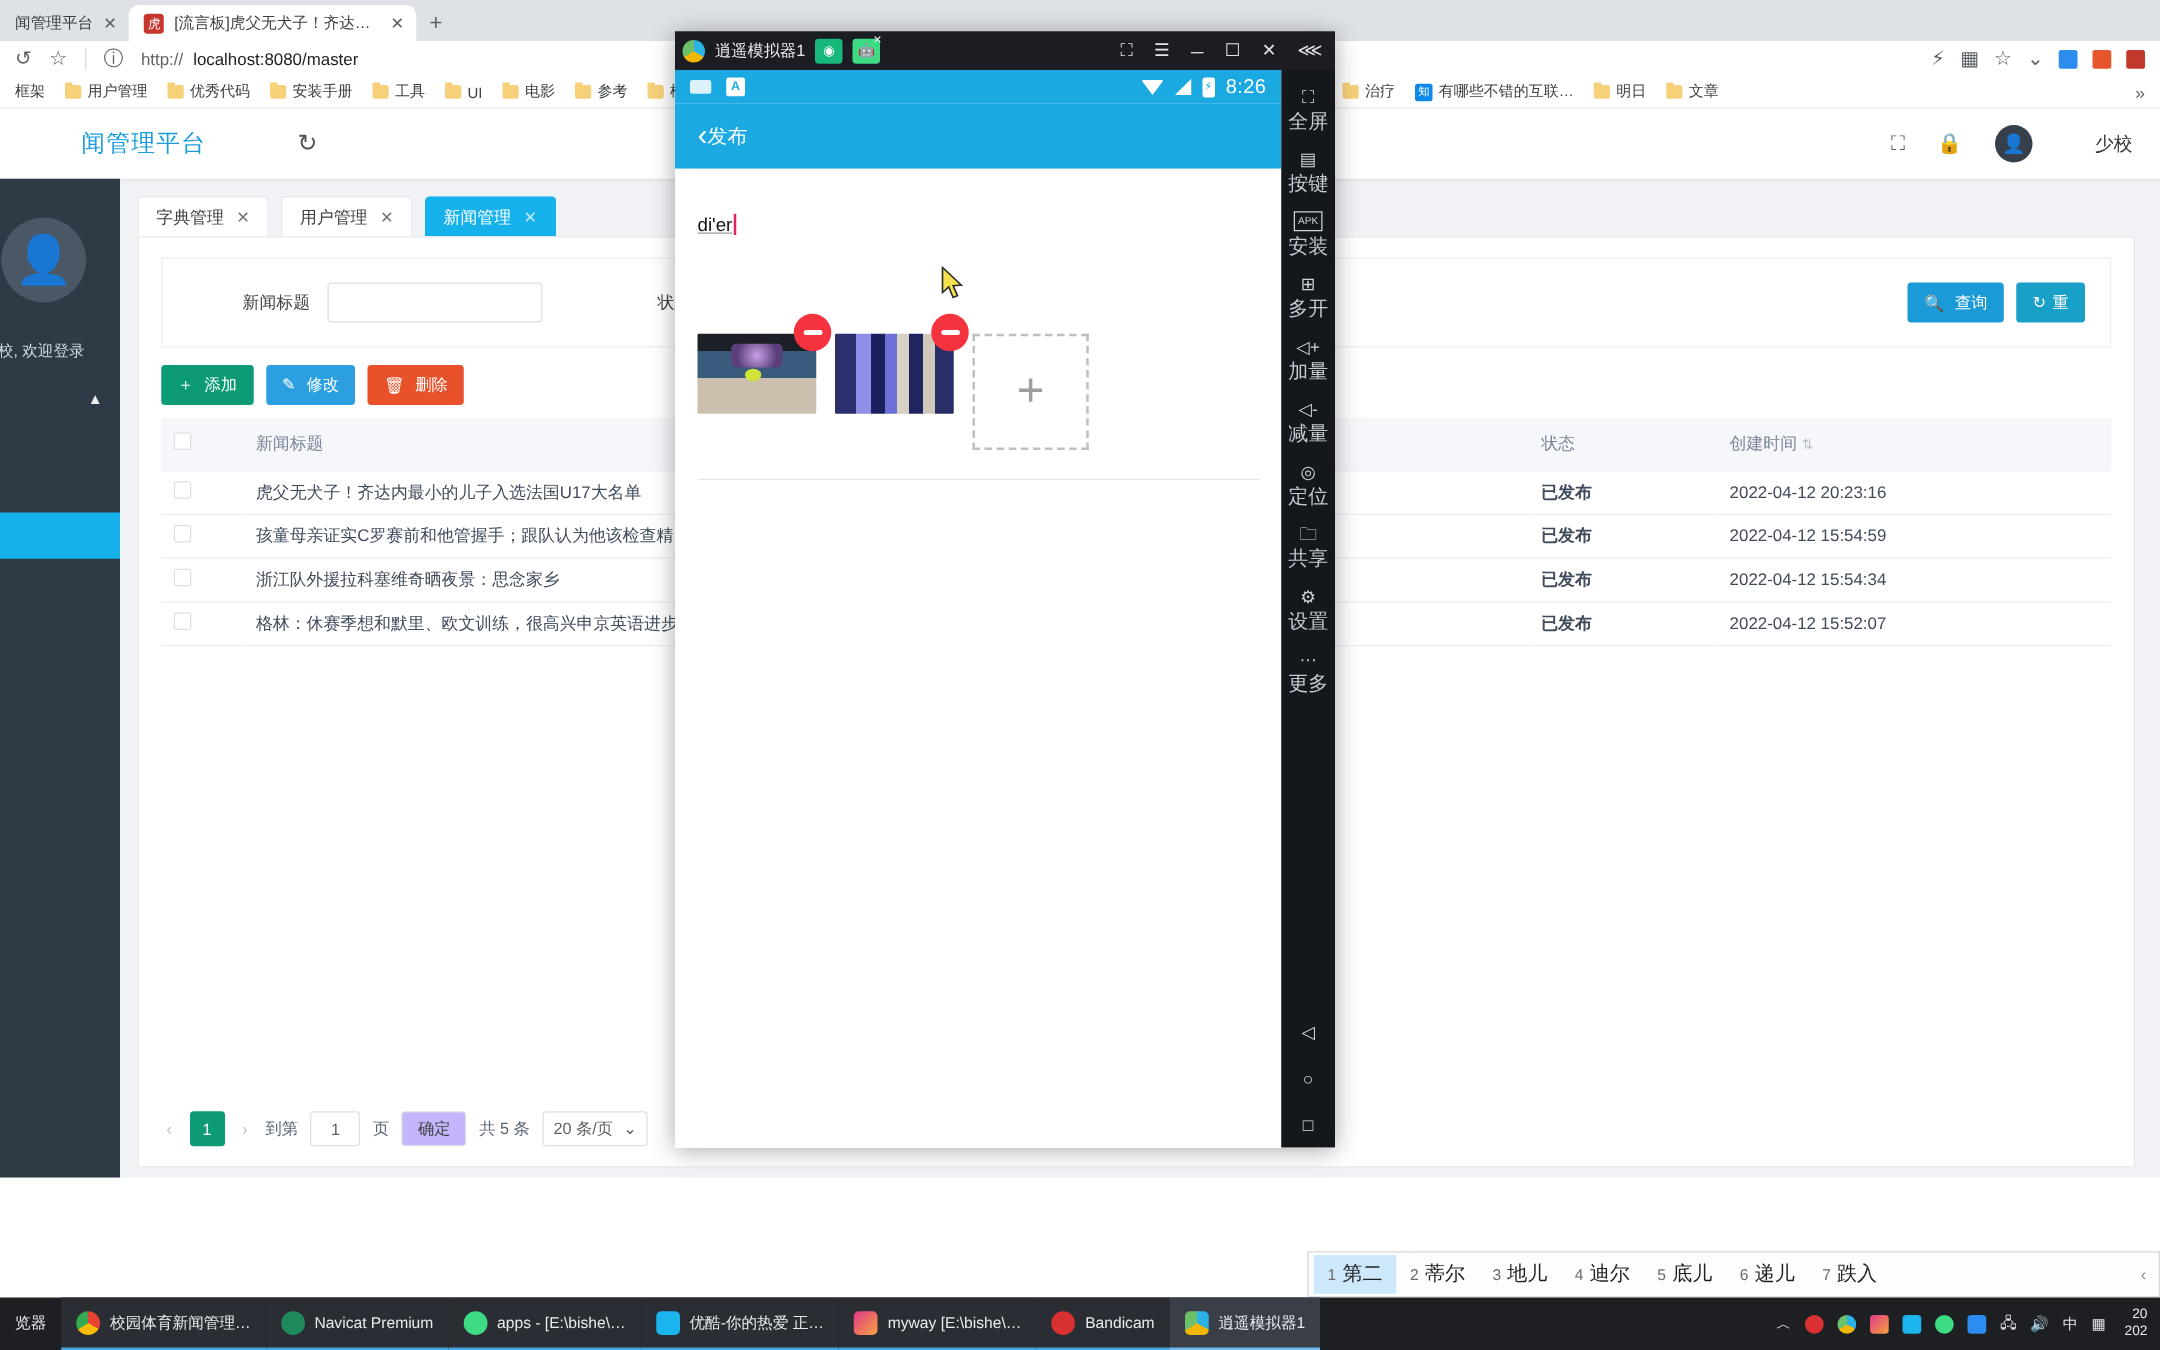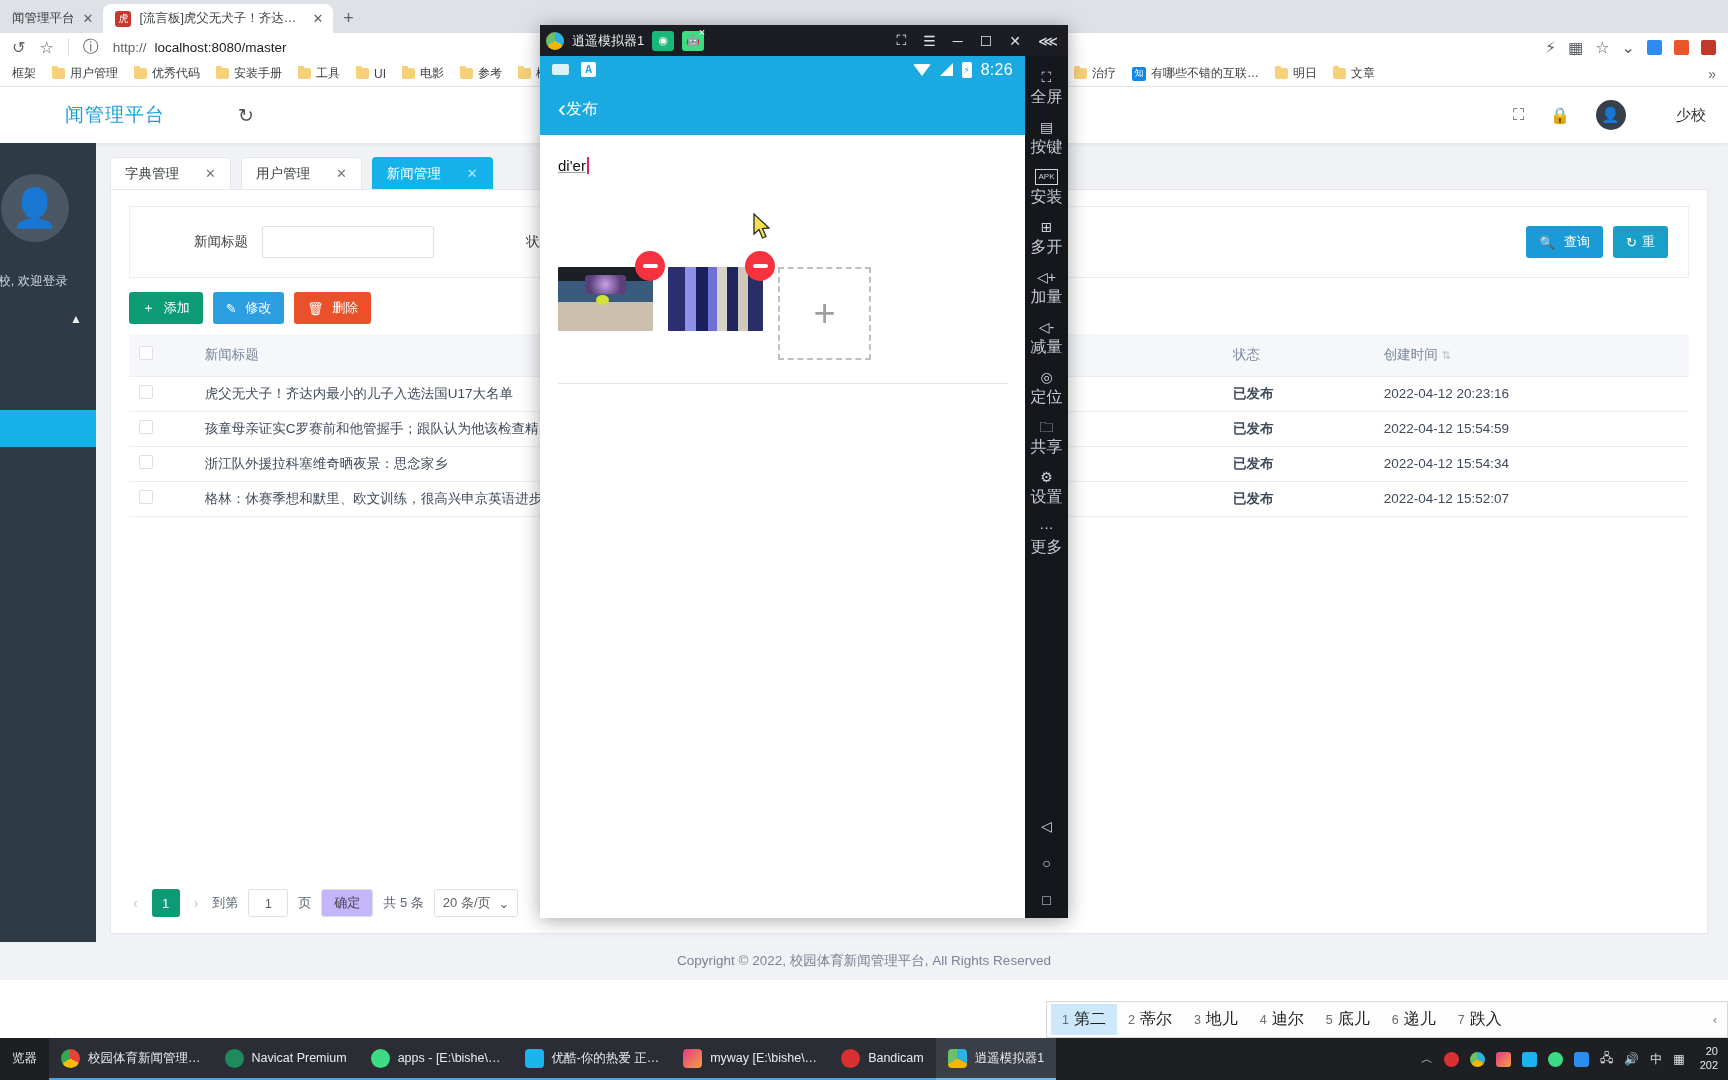--- a/index.html
+++ b/index.html
@@ -88,21 +88,21 @@
   .sb-welcome { font-size: 12.5px; color: #cfd8e3; text-align: center; margin-left: -30px; }
   .sb-caret { text-align: right; color: #eee; font-size: 12px; padding: 22px 14px 10px 0; }
   .sb-item { height: 37px; display: flex; align-items: center; padding-left: 6px;
     font-size: 13.5px; color: #c9d1d9; }
   .sb-item.active { background: #15b1eb; color: #fff; }
   .sb-item .sb-label { margin-left: -34px; }
 
   .content { position: absolute; left: 96px; top: 56px; width: 1632px; height: 799px; padding: 12px 0 0 14px; }
   .tabbar { display: flex; align-items: flex-end; gap: 10px; height: 34px; }
   .vtab {
-    height: 32px; display: flex; align-items: center; gap: 26px; padding: 0 14px;
+    height: 32px; display: flex; align-items: center; gap: 10px; padding: 0 14px;
     font-size: 13.5px; color: #3c4043; background: #fff;
     border: 1px solid #e4e7ed; border-bottom: none; border-radius: 4px 4px 0 0;
   }
   .vtab.active { background: #15b1eb; color: #fff; border-color: #15b1eb; }
   .vtab .vtab-x { font-size: 13px; opacity: .7; }
 
   .panel {
     margin-top: 0; background: #fff; border: 1px solid #e4e7ed;
     width: 1598px; height: 745px; padding: 16px 18px; position: relative;
   }
@@ -196,21 +196,21 @@
   .ico-sig { width: 0; height: 0; border-left: 13px solid transparent; border-bottom: 13px solid #fff; }
   .ico-bat { width: 10px; height: 16px; background: #fff; border-radius: 2px; position: relative; color:#1aa9e1; font-size:9px; display:flex;align-items:center;justify-content:center;}
   .st-time { font-size: 16px; letter-spacing: .3px; }
 
   .emu-appbar { height: 52px; background: #1aa9e1; display: flex; align-items: center;
     padding: 0 18px; color: #fff; }
   .ab-back { font-size: 24px; line-height: 1; }
   .ab-title { flex: 1; text-align: center; font-size: 19px; }
   .ab-action { font-size: 16px; }
 
-  .emu-content { position: relative; height: 783px; background: #fff; padding: 22px 18px 0 18px; }
+  .emu-content { position: relative; height: 783px; background: #fff; padding: 36px 18px 0 18px; }
   .compose-text { font-size: 15px; color: #111; text-decoration: underline;
     text-decoration-color: #9aa0a6; display: inline-block; position: relative; }
   .caret { display: inline-block; width: 2px; height: 17px; background: #e0245e;
     vertical-align: -3px; margin-left: 1px; }
 
   .thumbs { position: absolute; left: 18px; top: 132px; display: flex; gap: 15px; align-items: flex-start; }
   .thumb-wrap { position: relative; width: 95px; }
   .thumb { width: 95px; height: 64px; border-radius: 1px; }
   .thumb-a { background:
      linear-gradient(180deg,#1d1f26 0 22%, #3a5b7c 22% 55%, #cdbfae 55% 100%); position:relative; overflow:hidden;}
@@ -478,21 +478,20 @@
           <span>共 5 条</span>
           <span class="pg-sel">
               <span>20 条/页</span>
               <span>⌄</span>
             </span>
         </div>
       </div>
     </div>
   </div>
 
-  <div class="app-footer">Copyright © 2022, 校园体育新闻管理平台, All Rights Reserved</div>
 
   <div class="emu">
     <div class="emu-titlebar">
       <span class="emu-logo"></span>
       <span class="emu-title">逍遥模拟器1</span>
       <span class="emu-tabchip emu-chip-a">◉</span>
       <span class="emu-tabchip emu-chip-b">🤖</span>
       <span class="emu-win-ctrls">
         <span>⛶</span>
         <span>☰</span>

